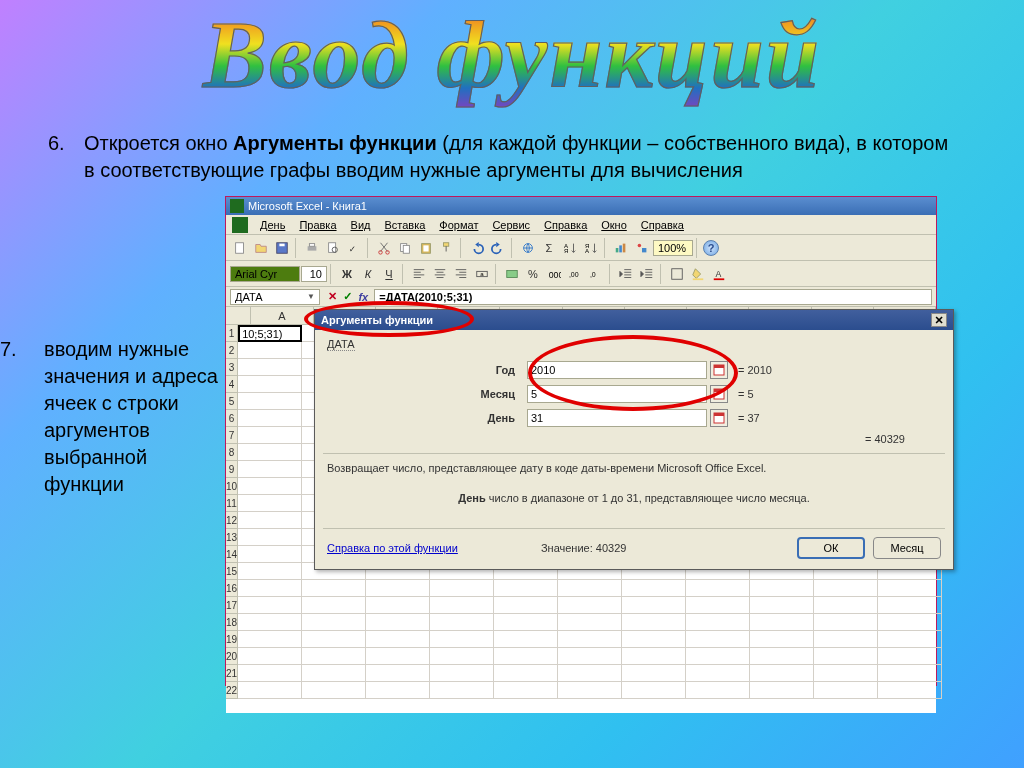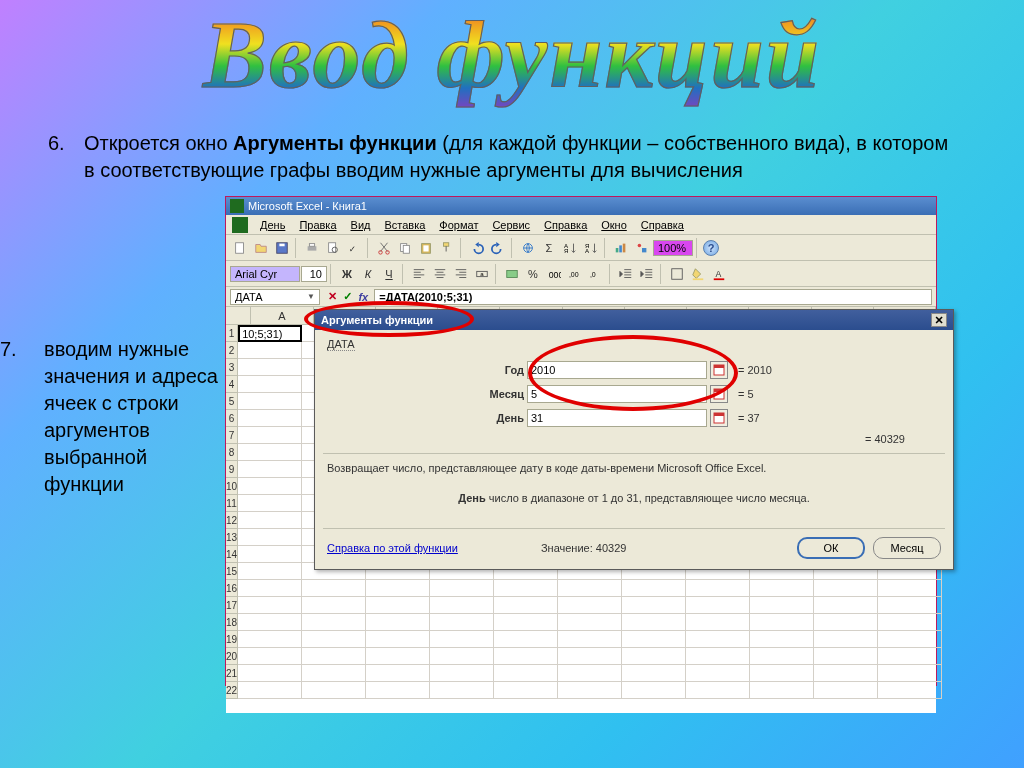--- a/index.html
+++ b/index.html
@@ -82,24 +82,24 @@
   }
   .tbtn {
     width: 20px; height: 20px;
     border: 1px solid transparent;
     display: inline-flex; align-items: center; justify-content: center;
     color: #333;
   }
   .tbtn svg { width: 14px; height: 14px; }
   .tsep { width: 4px; height: 20px; border-left: 1px solid #c0c0b0; margin: 0 2px; }
   .zoom-box {
-    border: 1px solid #a8a890; background: #d946ef;
+    border: 1px solid #a8a890; background: #fef9c3;
     padding: 1px 4px; font-size: 11px; min-width: 40px;
   }
-  .fmt-toolbar .font-box { border:1px solid #a8a890; background:#c4b5fd; padding:1px 4px; min-width:70px; font-size:11px; }
+  .fmt-toolbar .font-box { border:1px solid #a8a890; background:#4d7c0f; padding:1px 4px; min-width:70px; font-size:11px; }
   .fmt-toolbar .size-box { border:1px solid #a8a890; background:#fff; padding:1px 4px; min-width:26px; font-size:11px; text-align:right;}
   .formulabar {
     height: 20px; display: flex; align-items: center;
     border-bottom: 1px solid #c0c0b0; padding: 0 4px;
   }
   .namebox {
     width: 90px; background: #fff; border: 1px solid #a8a890;
     padding: 1px 4px; margin-right: 2px;
     display:flex; justify-content:space-between; align-items:center;
   }
@@ -135,41 +135,41 @@
   .dlg-title {
     height:20px; background: linear-gradient(180deg,#415f9d 0%, #2b4d8e 100%);
     color:#fff; font-weight:bold; display:flex; align-items:center; padding:0 6px; justify-content:space-between;
   }
   .dlg-close {
     width:16px; height:14px; background:#e0ded0; border:1px solid #888; color:#000; text-align:center; line-height:12px; font-size:11px;
   }
   .dlg-body { padding:8px 12px 10px 12px; font-size:11px; color:#333; }
   .fn-name { color:#333; margin-bottom:10px; display:inline-block; border-bottom:1px dotted #888;}
   .arg-row { display:flex; align-items:center; margin-bottom:6px; }
-  .arg-label { width:200px; text-align:right; padding-right:3px; font-weight:bold;}
+  .arg-label { width:200px; text-align:right; padding-right:12px; font-weight:bold;}
   .arg-input {
     width:180px; background:#fff; border:1px solid #a8a890; padding:1px 3px; height:18px; font-size:11px;
   }
   .arg-pick {
     width:18px; height:18px; border:1px solid #888; background:#f0eee0; margin-left:3px;
     display:inline-flex; align-items:center; justify-content:center;
   }
   .arg-result { margin-left:10px; color:#333; }
   .dlg-sep { border-top:1px solid #c0c0b0; margin:8px -4px; }
   .eq-right { text-align:right; margin-right:36px; }
   .desc { margin:8px 0 14px 0; }
   .argdesc { margin:18px 0 24px 0; text-align:center; }
   .argdesc .lb { font-weight:bold; }
   .dlg-foot { display:flex; align-items:center; justify-content:space-between; }
   .help-link { color:#0000cc; text-decoration:underline; }
   .valtxt { margin-left:80px; }
   .btns { display:flex; gap:8px; }
   .winbtn {
     min-width:68px; height:22px; background:#ece9d8; border:1px solid #888;
-    border-radius:10px; font-size:11px;
+    border-radius:4px; font-size:11px;
   }
   .winbtn.primary { border:2px solid #3a6eb5; }
   .circle {
     position:absolute;
     border:4px solid #e00000; border-radius:50%;
     pointer-events:none;
   }
   .help-q {
     width:16px;height:16px;border-radius:50%;
     background:radial-gradient(circle,#cfe3fb,#6ea5e2);

